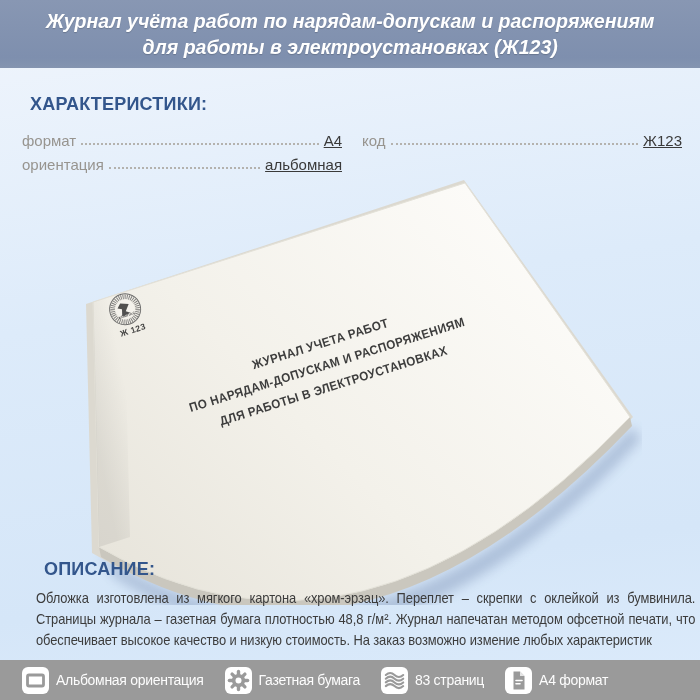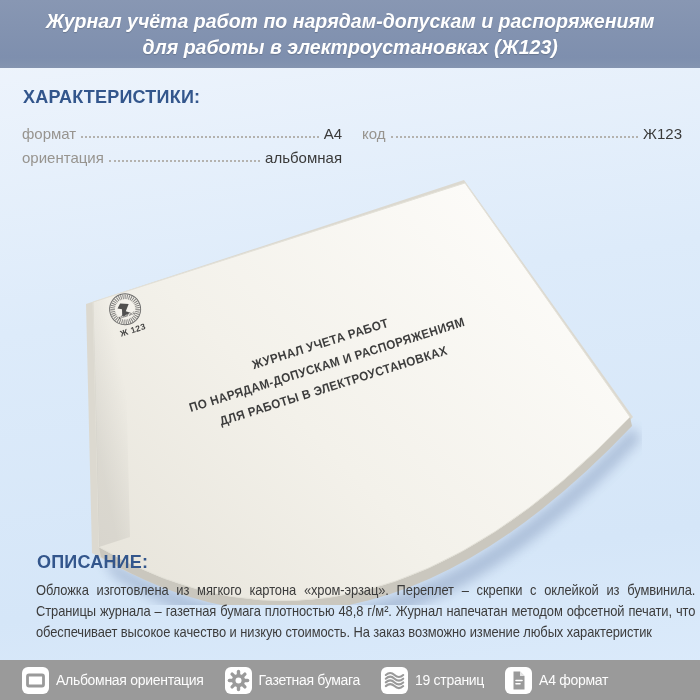--- a/index.html
+++ b/index.html
@@ -15,30 +15,30 @@
     display:flex;align-items:center;justify-content:center;font-style:italic;
   }
   .hdr-title{
     color:#ffffff;font-weight:bold;font-size:21px;line-height:26px;text-align:center;
     transform:scaleX(0.93);transform-origin:center;
     text-shadow:0 1px 1px rgba(0,0,0,0.18);
   }
   
   .chars{position:absolute;top:86px;left:22px;width:660px;}
   .sec-heading{
-    margin:1px;font-size:18px;font-weight:bold;color:#33568c;letter-spacing:.2px;
+    margin:8px;font-size:18px;font-weight:bold;color:#33568c;letter-spacing:.2px;
   }
   .char-grid{display:flex;margin-top:10px;justify-content:center;}
   .char-col{display:flex;flex-direction:column;}
   .char-col.left{width:320px;margin-right:20px;}
   .char-col.right{width:320px;}
   .char-row{display:flex;align-items:flex-end;height:24px;font-size:15px;}
   .char-label{color:#97948f;white-space:nowrap;}
   .char-dots{flex:1;border-bottom:2px dotted #b4b2ae;margin:0 5px 4px 5px;}
-  .char-value{color:#3a3a3a;white-space:nowrap;}
+  .char-value{color:#3a3a3a;white-space:nowrap;text-decoration:underline;}
   
   .book-svg{position:absolute;left:62px;top:165px;z-index:1;}
   .cover-line{font-family:"Liberation Sans",sans-serif;font-weight:bold;fill:#3d3d3d;font-size:12.5px;letter-spacing:.4px;}
   .stamp-code{font-family:"Liberation Sans",sans-serif;font-weight:bold;fill:#2e2e2e;font-size:8.5px;letter-spacing:.4px;}
   .stamp-word{font-family:"Liberation Sans",sans-serif;font-weight:bold;fill:#3a3a3a;font-size:3.6px;letter-spacing:.3px;}
   
   .desc{position:absolute;top:551px;left:36px;width:678px;z-index:2;}
   .desc-text{
     margin-top:7px;width:740px;transform:scaleX(0.891);transform-origin:0 0;
     font-size:14.5px;line-height:21px;color:#3c3c3c;text-align:justify;letter-spacing:-0.1px;
@@ -166,21 +166,21 @@
     <div class="ftr-item">
       <svg class="f-icon" width="27" height="27" viewBox="0 0 27 27">
         <rect x="0" y="0" width="27" height="27" rx="6" fill="#ffffff"></rect>
         <g stroke="#9a9a9a" stroke-width="2.1" fill="none" stroke-linecap="round">
           <path d="M4.8 8 c2.9,-2.6 5.9,-2.6 8.7,0 c2.9,2.6 5.9,2.6 8.7,0"></path>
           <path d="M4.8 11.7 c2.9,-2.6 5.9,-2.6 8.7,0 c2.9,2.6 5.9,2.6 8.7,0"></path>
           <path d="M4.8 15.4 c2.9,-2.6 5.9,-2.6 8.7,0 c2.9,2.6 5.9,2.6 8.7,0"></path>
           <path d="M4.8 19.1 c2.9,-2.6 5.9,-2.6 8.7,0 c2.9,2.6 5.9,2.6 8.7,0"></path>
         </g>
       </svg>
-      <span class="ftr-label">19 страниц</span>
+      <span class="ftr-label">83 страниц</span>
     </div>
 
     <div class="ftr-item">
       <svg class="f-icon" width="27" height="27" viewBox="0 0 27 27">
         <rect x="0" y="0" width="27" height="27" rx="6" fill="#ffffff"></rect>
         <path d="M8.5 4.5 h6.5 l4.5 4.5 v13.5 h-11 z" fill="#9a9a9a"></path>
         <path d="M15 4.5 l4.5 4.5 h-4.5 z" fill="#ffffff" opacity="0.75"></path>
         <g stroke="#ffffff" stroke-width="1.6" stroke-linecap="round">
           <line x1="11" y1="13.5" x2="17" y2="13.5"></line>
           <line x1="11" y1="16.8" x2="15" y2="16.8"></line>

